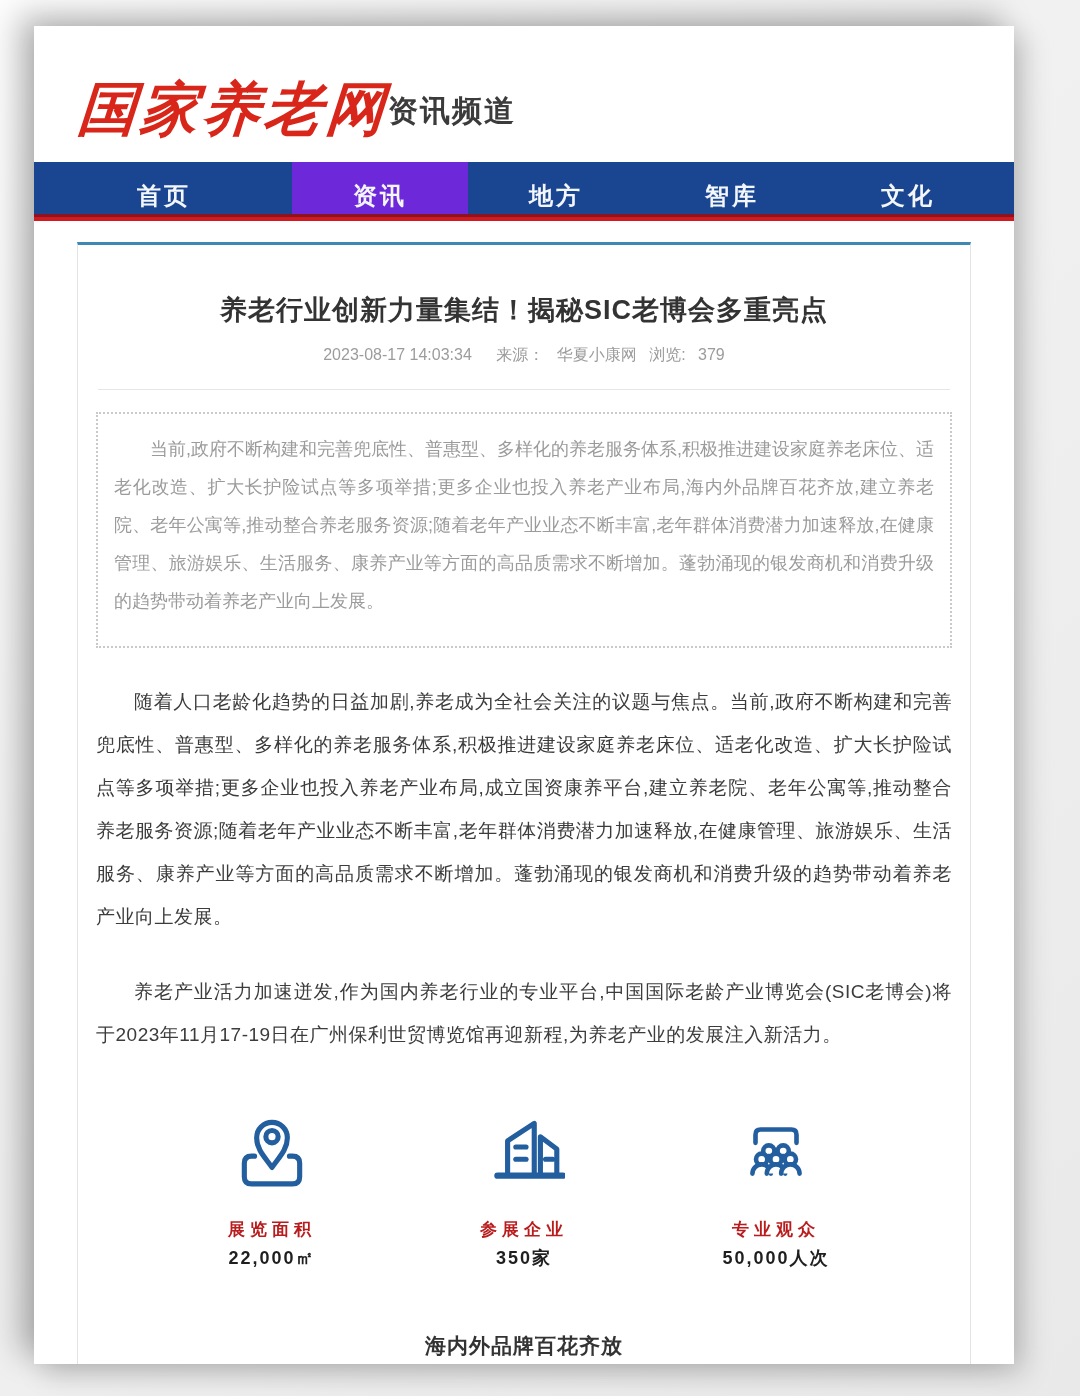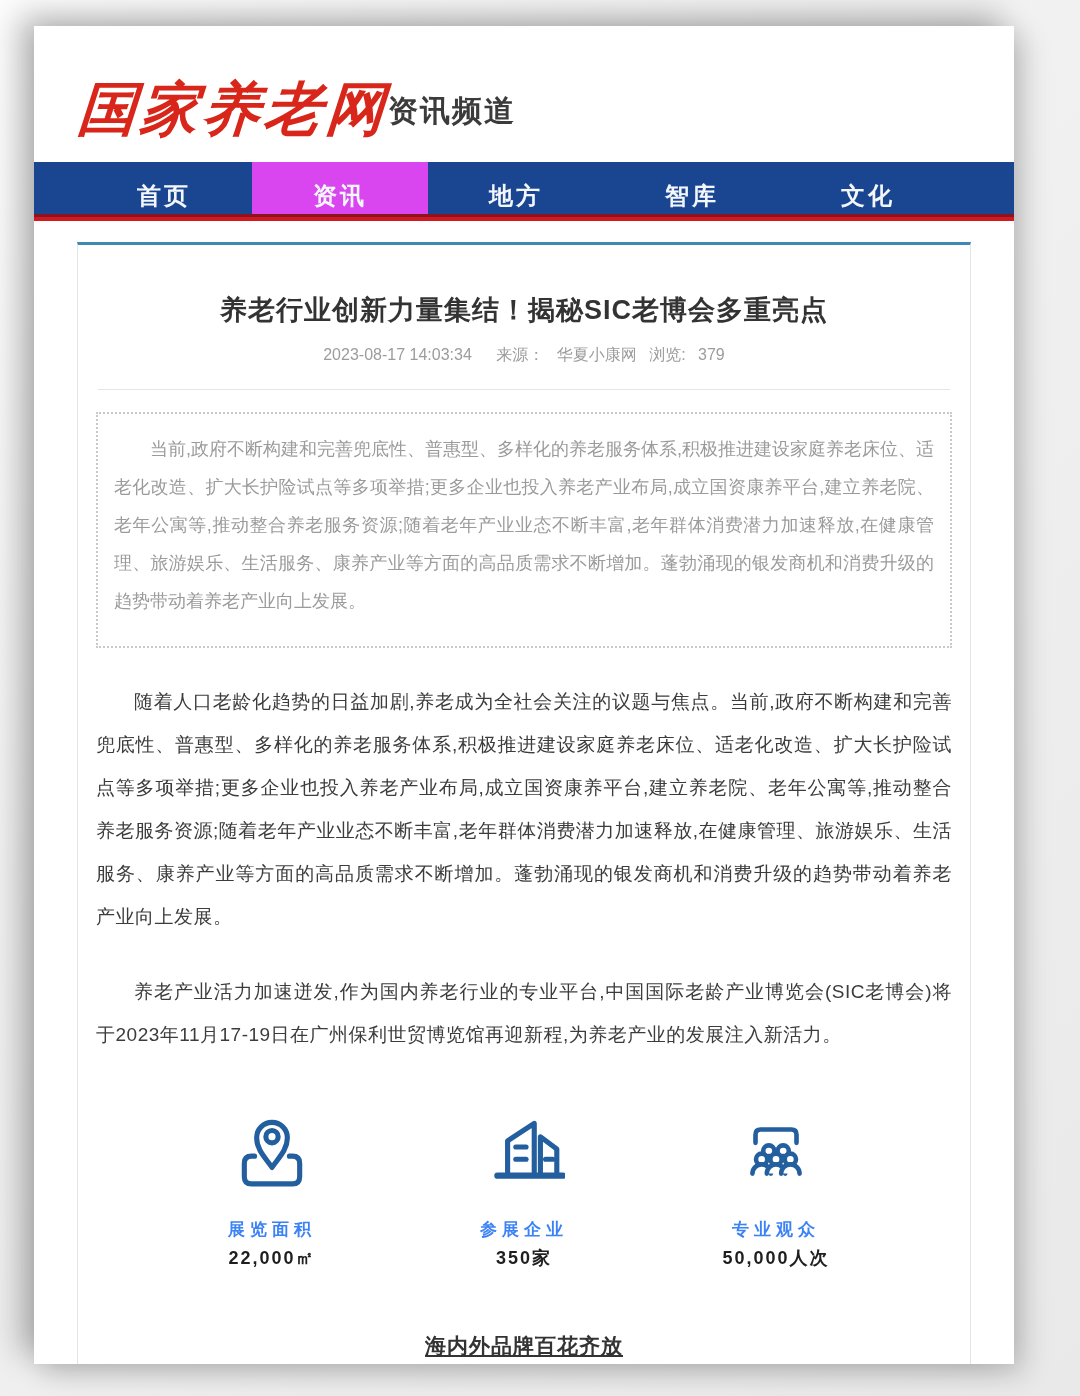--- a/index.html
+++ b/index.html
@@ -62,21 +62,22 @@
     width: 176px;
     text-align: center;
     line-height: 68px;
     color: #f3f6fb;
     font-size: 24px;
     font-weight: bold;
     letter-spacing: 3px;
     cursor: pointer;
   }
   .nav-item.active {
-    background: #d946ef;
+    background: #6d28d9;
+    margin-left: 40px;
   }
   
   .article-box {
     margin: 21px 43px 0 43px;
     border-top: 3px solid #3d89b3;
     border-left: 1px solid #e4e4e4;
     border-right: 1px solid #e4e4e4;
     padding: 0 18px 60px 18px;
     min-height: 1100px;
   }
@@ -132,39 +133,39 @@
   .stat-block {
     width: 190px;
     text-align: center;
   }
   .stat-icon { display: inline-block; width: 82px; height: 82px; }
   .stat-icon svg { width: 82px; height: 82px; }
   .stat-label {
     margin-top: 24px;
     font-size: 17px;
     font-weight: bold;
-    color: #3b82f6;
+    color: #b91c1c;
     letter-spacing: 5px;
   }
   .stat-value {
     margin-top: 5px;
     font-size: 18px;
     font-weight: bold;
     color: #1f1f1f;
     letter-spacing: 2px;
   }
   
   .subheading {
     text-align: center;
     font-size: 21px;
     font-weight: bold;
     color: #333333;
     letter-spacing: 1px;
   }
-  .subheading.first { margin-top: 62px; text-decoration: underline; }
+  .subheading.first { margin-top: 62px; }
 </style>
 </head>
 <body>
 
 <div class="page-card">
 
   <div class="site-header">
     <div class="logo-text">国家养老网</div>
     <div class="channel-label">资讯频道</div>
   </div>
@@ -185,21 +186,21 @@
     <div class="article-meta">
       <span class="meta-part meta-datetime">2023-08-17 14:03:34</span>
       <span class="meta-part">来源：</span>
       <span class="meta-part">华夏小康网</span>
       <span class="meta-part">浏览:</span>
       <span class="meta-part">379</span>
     </div>
 
     <hr class="meta-divider">
 
-    <div class="summary-box">当前,政府不断构建和完善兜底性、普惠型、多样化的养老服务体系,积极推进建设家庭养老床位、适老化改造、扩大长护险试点等多项举措;更多企业也投入养老产业布局,成立国资康养平台,建立养老院、老年公寓等,推动整合养老服务资源;随着老年产业业态不断丰富,老年群体消费潜力加速释放,在健康管理、旅游娱乐、生活服务、康养产业等方面的高品质需求不断增加。蓬勃涌现的银发商机和消费升级的趋势带动着养老产业向上发展。</div>
+    <div class="summary-box">当前,政府不断构建和完善兜底性、普惠型、多样化的养老服务体系,积极推进建设家庭养老床位、适老化改造、扩大长护险试点等多项举措;更多企业也投入养老产业布局,海内外品牌百花齐放,建立养老院、老年公寓等,推动整合养老服务资源;随着老年产业业态不断丰富,老年群体消费潜力加速释放,在健康管理、旅游娱乐、生活服务、康养产业等方面的高品质需求不断增加。蓬勃涌现的银发商机和消费升级的趋势带动着养老产业向上发展。</div>
 
     <div class="body-paragraph">随着人口老龄化趋势的日益加剧,养老成为全社会关注的议题与焦点。当前,政府不断构建和完善兜底性、普惠型、多样化的养老服务体系,积极推进建设家庭养老床位、适老化改造、扩大长护险试点等多项举措;更多企业也投入养老产业布局,成立国资康养平台,建立养老院、老年公寓等,推动整合养老服务资源;随着老年产业业态不断丰富,老年群体消费潜力加速释放,在健康管理、旅游娱乐、生活服务、康养产业等方面的高品质需求不断增加。蓬勃涌现的银发商机和消费升级的趋势带动着养老产业向上发展。</div>
     <div class="body-paragraph">养老产业活力加速迸发,作为国内养老行业的专业平台,中国国际老龄产业博览会(SIC老博会)将于2023年11月17-19日在广州保利世贸博览馆再迎新程,为养老产业的发展注入新活力。</div>
 
     <div class="stats-row">
 
       <div class="stat-block">
         <span class="stat-icon">
           <svg viewBox="0 0 80 80" fill="none" stroke="#235f9e" stroke-width="5" stroke-linecap="round" stroke-linejoin="round">
             <path d="M40 58 C34 49 25 41 25 29 a15 15 0 1 1 30 0 c0 12 -9 20 -15 29 Z"></path>

